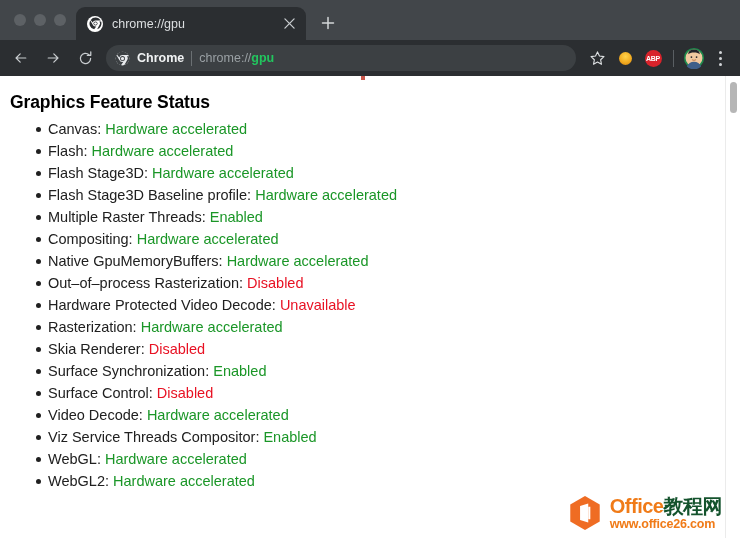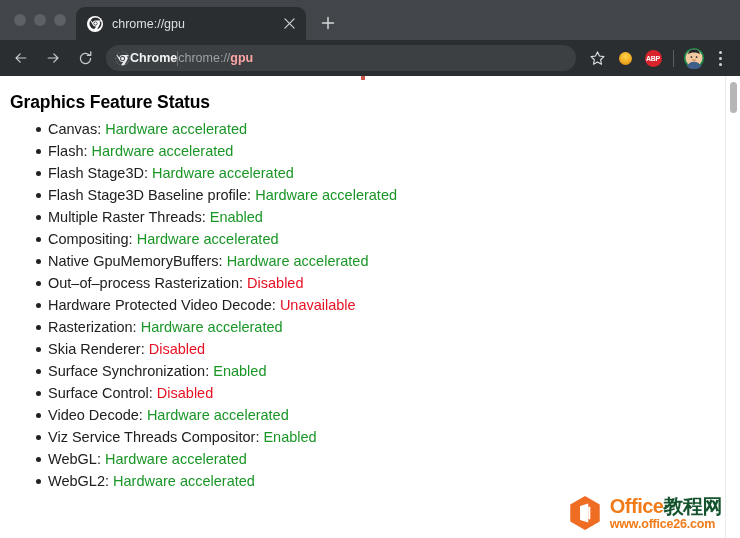--- a/index.html
+++ b/index.html
@@ -58,28 +58,28 @@
     padding: 0 9px 0 6px; flex: none;
   }
   .nav-btn {
     width: 30px; height: 30px; flex: none;
     display: flex; align-items: center; justify-content: center;
     color: #c9cdd0; border-radius: 50%;
   }
   .omnibox {
     flex: 1; height: 26px; margin: 0 6px 0 4px;
     background: #3c4043; border-radius: 13px;
-    display: flex; align-items: center; 
+    display: flex; align-items: center; gap: 7px;
     padding: 0 10px 0 9px; min-width: 0;
   }
   .omni-chrome-logo { width: 15px; height: 15px; flex: none; }
   .omni-brand { color: #f1f3f4; font-size: 12.5px; font-weight: bold; white-space: nowrap; }
   .omni-sep { width: 1px; height: 15px; background: #6b7073; flex: none; }
   .omni-url { font-size: 12.5px; color: #9aa0a4; white-space: nowrap; overflow: hidden; text-overflow: ellipsis; }
-  .omni-url b { color: #fca5a5; font-weight: bold; }
+  .omni-url b { color: #22c55e; font-weight: bold; }
 
   .tb-icon {
     width: 26px; height: 26px; flex: none;
     display: flex; align-items: center; justify-content: center;
   }
   .ext-dot {
     width: 13px; height: 13px; border-radius: 50%;
     background: radial-gradient(circle at 50% 35%, #ffd24a 0%, #f0a81e 60%, #c87f12 100%);
   }
   .abp-badge {

